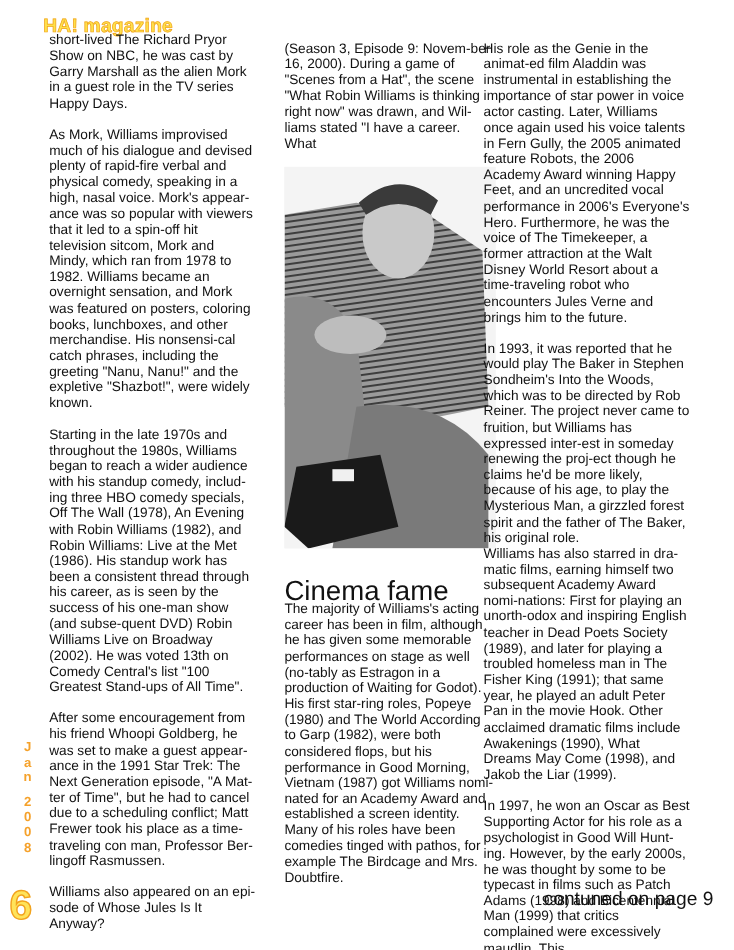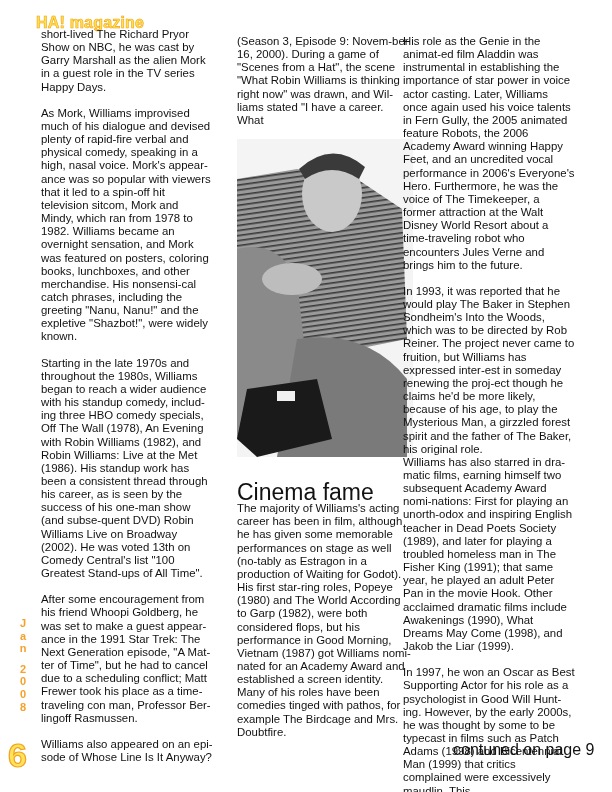--- a/index.html
+++ b/index.html
@@ -28,21 +28,21 @@
 </head>
 <body>
 
 <div class="brand">HA! magazine</div>
 
 <div class="col c1">
   <p>short-lived The Richard Pryor Show on NBC, he was cast by Garry Marshall as the alien Mork in a guest role in the TV series Happy Days.</p>
   <p>As Mork, Williams improvised much of his dialogue and devised plenty of rapid-fire verbal and physical comedy, speaking in a high, nasal voice. Mork's appear-ance was so popular with viewers that it led to a spin-off hit television sitcom, Mork and Mindy, which ran from 1978 to 1982. Williams became an overnight sensation, and Mork was featured on posters, coloring books, lunchboxes, and other merchandise. His nonsensi-cal catch phrases, including the greeting "Nanu, Nanu!" and the expletive "Shazbot!", were widely known.</p>
   <p>Starting in the late 1970s and throughout the 1980s, Williams began to reach a wider audience with his standup comedy, includ-ing three HBO comedy specials, Off The Wall (1978), An Evening with Robin Williams (1982), and Robin Williams: Live at the Met (1986). His standup work has been a consistent thread through his career, as is seen by the success of his one-man show (and subse-quent DVD) Robin Williams Live on Broadway (2002). He was voted 13th on Comedy Central's list "100 Greatest Stand-ups of All Time".</p>
   <p>After some encouragement from his friend Whoopi Goldberg, he was set to make a guest appear-ance in the 1991 Star Trek: The Next Generation episode, "A Mat-ter of Time", but he had to cancel due to a scheduling conflict;  Matt Frewer took his place as a time-traveling con man, Professor Ber-lingoff Rasmussen.</p>
-  <p>Williams also appeared on an epi-sode of Whose Line Is It Anyway?</p>
+  <p>Williams also appeared on an epi-sode of Whose Jules Is It Anyway?</p>
 </div>
 
 <div class="col c2">
   <p class="tight">(Season 3, Episode 9: Novem-ber 16, 2000). During a game of "Scenes from a Hat", the scene "What Robin Williams is thinking right now" was drawn, and Wil-liams stated "I have a career. What</p>
   <div class="photo" title="Black and white photo of Robin Williams crouching in a striped shirt and jeans">
     <svg viewBox="0 0 176 318" preserveAspectRatio="none">
       <defs>
         <pattern id="stripes" width="6" height="5" patternUnits="userSpaceOnUse" patternTransform="rotate(-8)">
           <rect width="6" height="5" fill="#9a9a9a"></rect>
           <rect width="6" height="1.6" fill="#3a3a3a"></rect>

